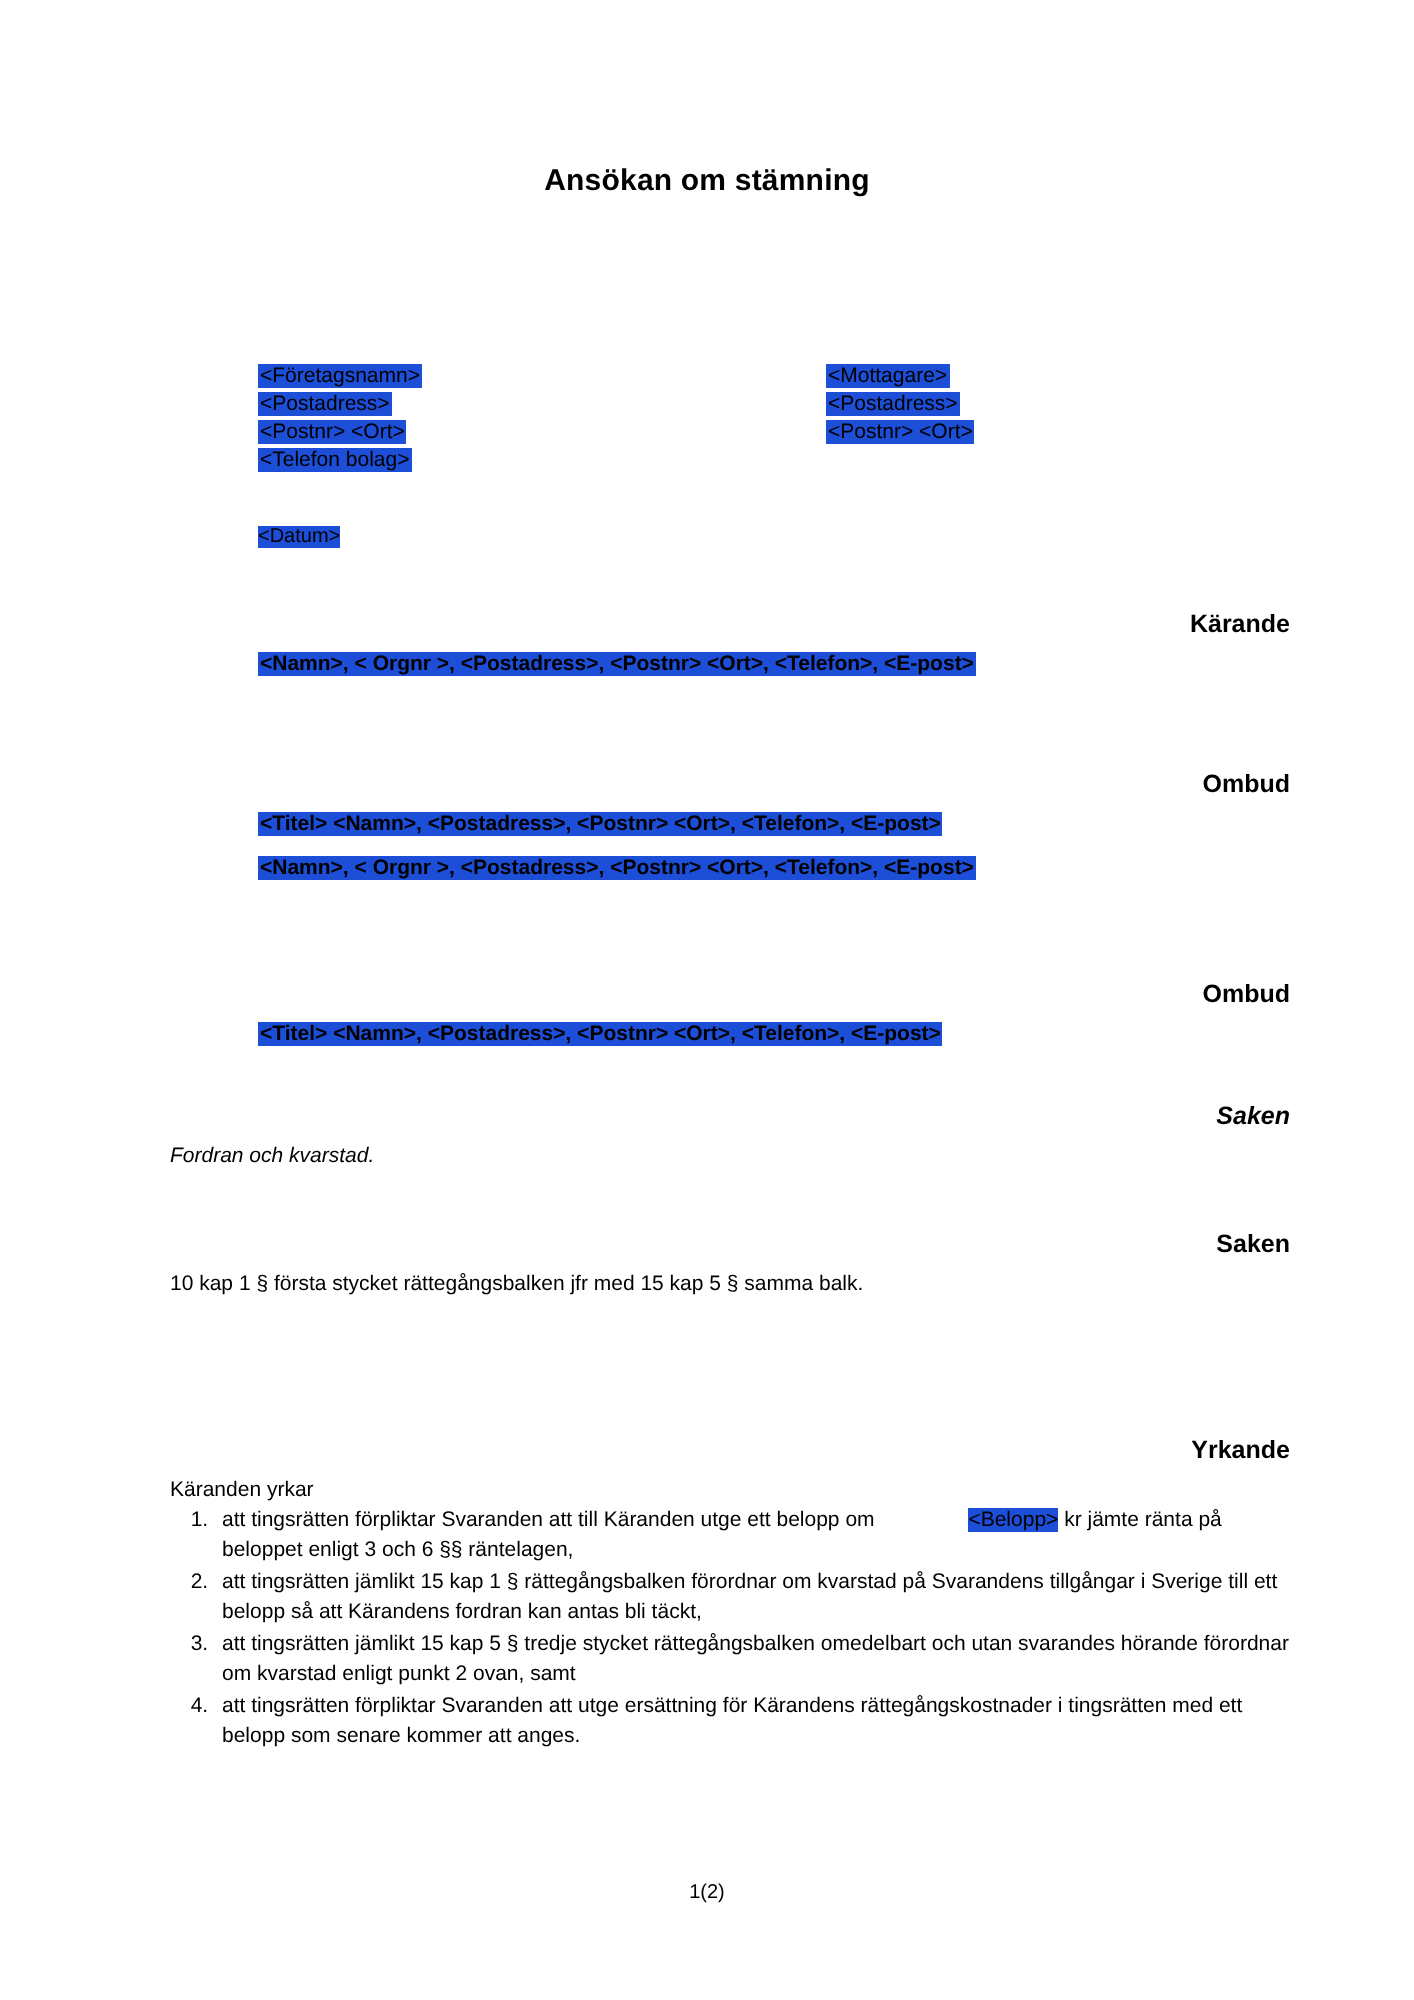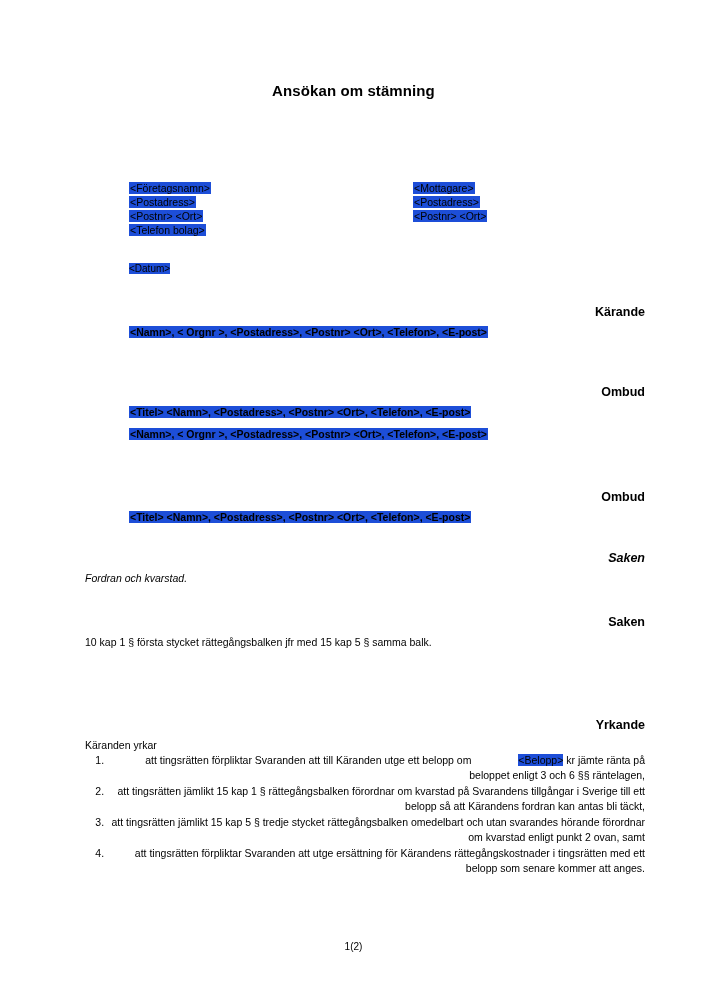--- a/index.html
+++ b/index.html
@@ -90,21 +90,20 @@
   }
   ol.claims {
     margin: 0;
     padding-left: 22px;
     font-size: 10.5px;
     line-height: 14.5px;
   }
   ol.claims li {
     margin-bottom: 2px;
     padding-left: 4px;
-    text-align: right;
   }
   .footer {
     position: absolute;
     top: 941px;
     left: 0;
     width: 707px;
     text-align: center;
     font-size: 10px;
   }
 </style>

